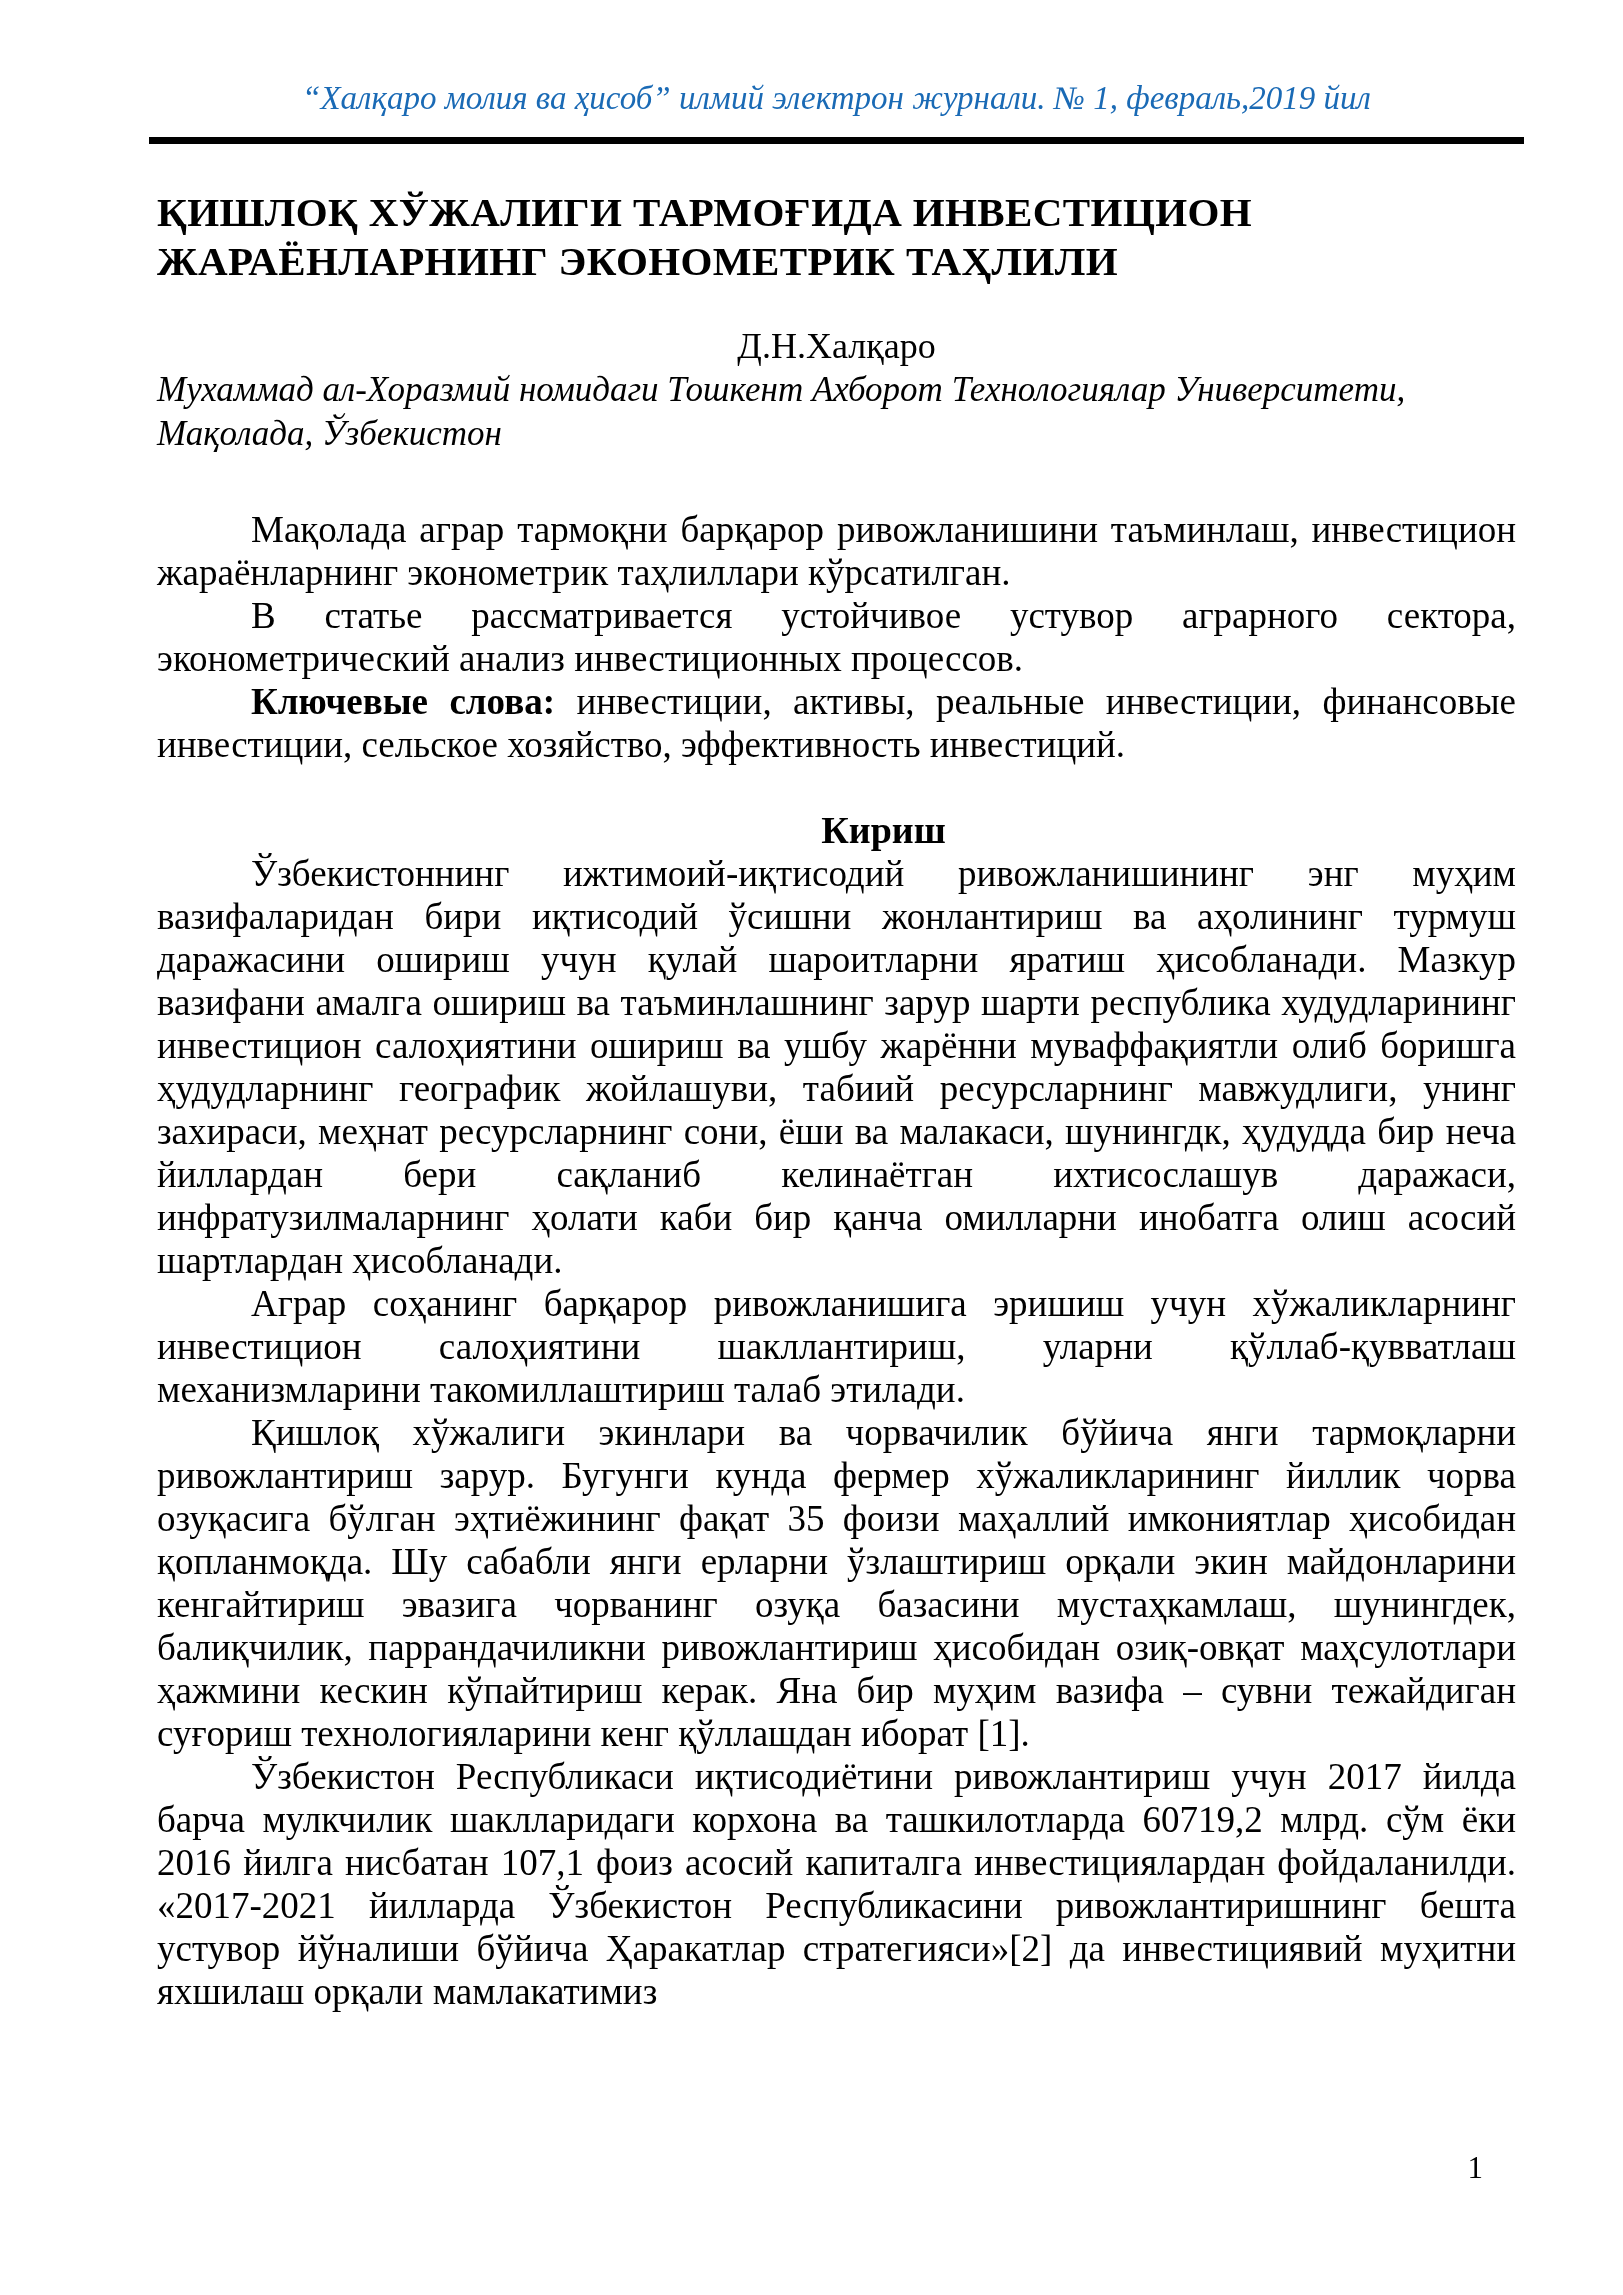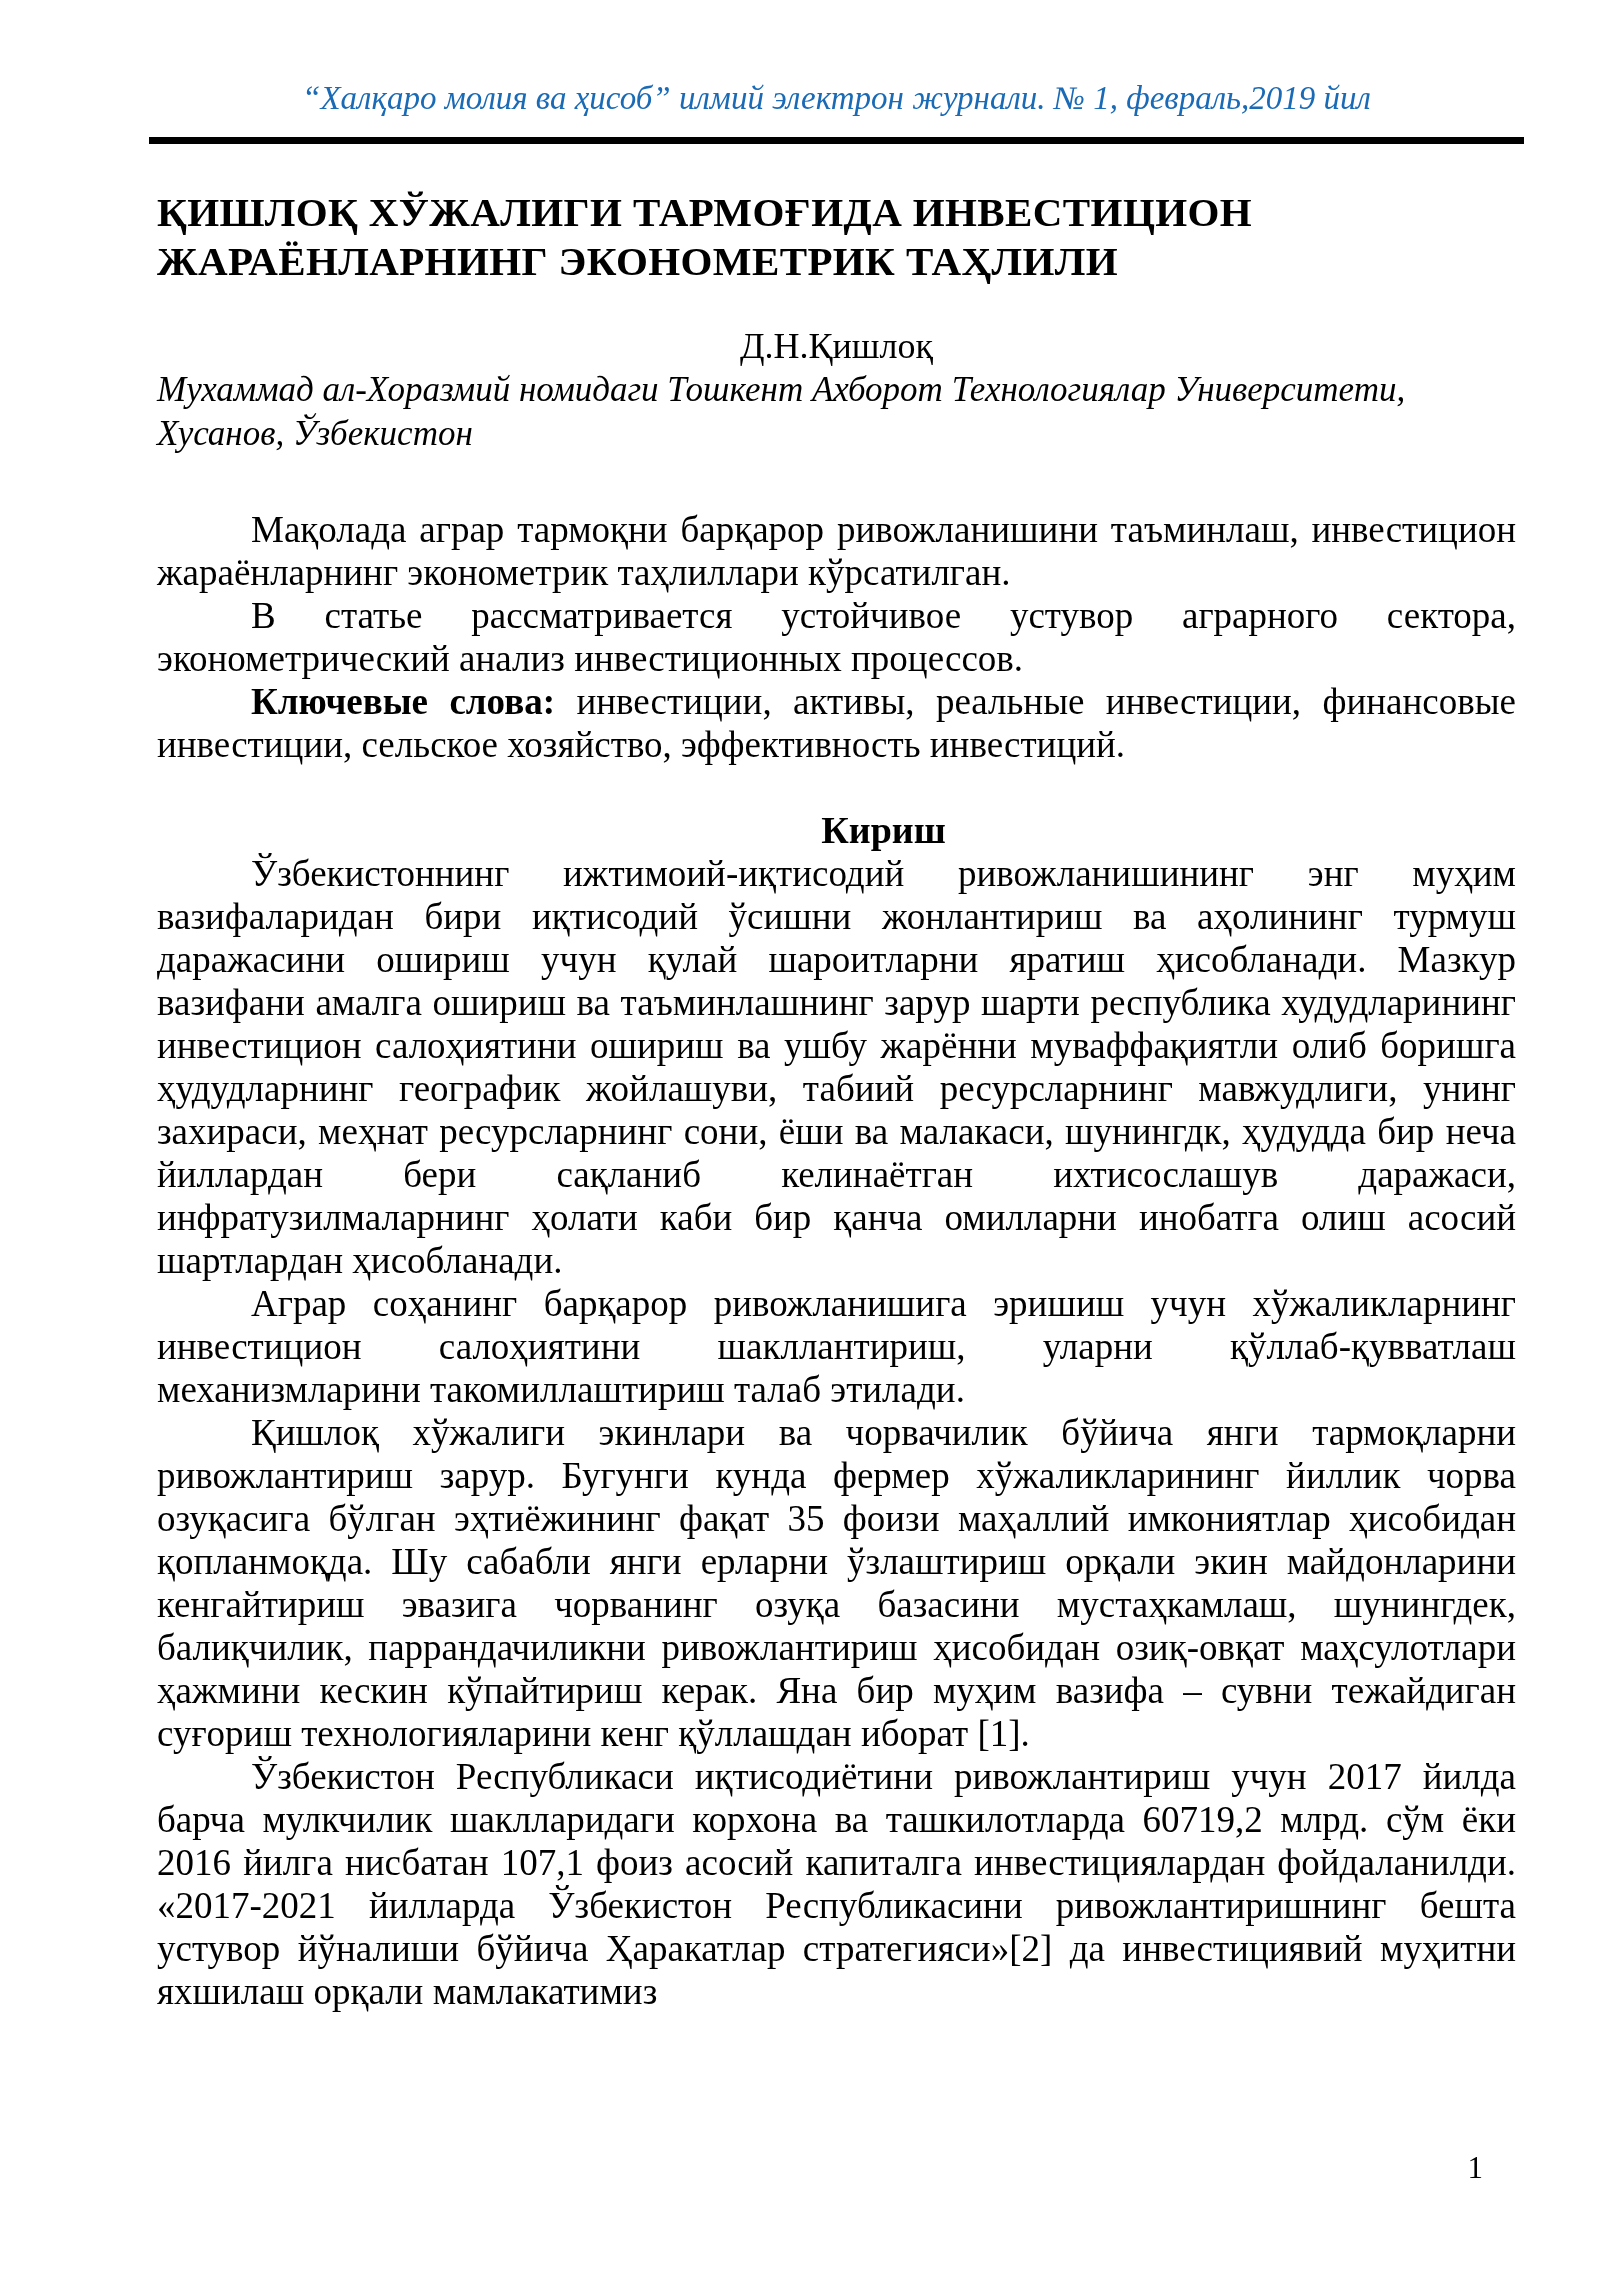--- a/index.html
+++ b/index.html
@@ -83,25 +83,25 @@
 
     <div class="running-header">“Халқаро молия ва ҳисоб” илмий электрон журнали. № 1, февраль,2019 йил</div>
 
     <hr class="header-rule">
 
     <div class="title">
       <div>ҚИШЛОҚ ХЎЖАЛИГИ ТАРМОҒИДА ИНВЕСТИЦИОН</div>
       <div>ЖАРАЁНЛАРНИНГ ЭКОНОМЕТРИК ТАҲЛИЛИ</div>
     </div>
 
-    <div class="author">Д.Н.Қишлоқ</div>
+    <div class="author">Д.Н.Халқаро</div>
 
     <div class="affiliation">
       <div>Мухаммад ал-Хоразмий номидаги Тошкент Ахборот Технологиялар Университети,</div>
-      <div>Хусанов, Ўзбекистон</div>
+      <div>Мақолада, Ўзбекистон</div>
     </div>
 
     <div class="abstract-block">
       <p class="para"><span>Мақолада аграр тармоқни барқарор ривожланишини таъминлаш, инвестицион жараёнларнинг эконометрик таҳлиллари кўрсатилган.</span></p>
       <p class="para"><span>В статье рассматривается устойчивое устувор аграрного сектора, эконометрический анализ инвестиционных процессов.</span></p>
       <p class="para"><span class="lead">Ключевые слова:</span><span> инвестиции, активы, реальные инвестиции, финансовые инвестиции, сельское хозяйство, эффективность инвестиций.</span></p>
     </div>
 
     <p class="section-heading">Кириш</p>
 

